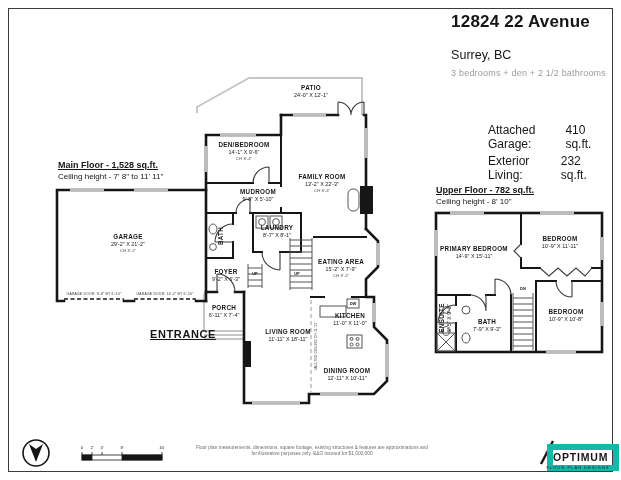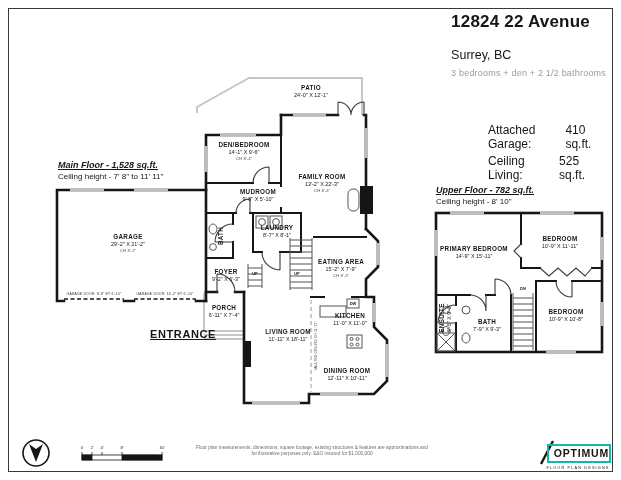--- a/index.html
+++ b/index.html
@@ -14,40 +14,40 @@
   .city{font-size:12.5px;font-weight:400;margin-top:16px;}
   .summary{font-size:9px;color:#9b9b9b;margin-top:6px;letter-spacing:.2px;}
   .areas{position:absolute;right:15px;top:70px;width:118px;font-size:8.5px;}
   .arow{display:flex;justify-content:space-between;padding:1.5px 0;}
   .arow.sum{border-bottom:1px solid #2a2a2a;}
   .arow.total{font-weight:700;padding-top:2.5px;}
   .areas2{position:absolute;right:15px;top:121px;width:118px;font-size:12px;}
 
   
   .fl-head{position:absolute;white-space:nowrap;}
-  .fl-head .h1{font-size:9px;font-weight:700;text-decoration:underline;font-style:italic;}
+  .fl-head .h1{font-size:9px;font-weight:700;text-decoration:underline;}
   .fl-head .h2{font-size:8px;margin-top:2px;}
 
   
   .rl{position:absolute;text-align:center;transform:translateX(-50%);white-space:nowrap;line-height:1.25;}
   .rl.vert{transform:translate(-50%,-50%) rotate(-90deg);}
   .rn{font-size:6.3px;font-weight:700;letter-spacing:.3px;display:block;}
   .rd{font-size:5.4px;display:block;margin-top:.5px;}
   .rc{font-size:4.4px;color:#555;display:block;}
   .mk{position:absolute;font-size:4px;font-weight:700;transform:translateX(-50%);}
   .entrance{position:absolute;transform:translateX(-50%);font-size:11px;font-weight:700;
             letter-spacing:.6px;text-decoration:underline;}
   .gdoor{position:absolute;transform:translateX(-50%);font-size:3.4px;color:#333;letter-spacing:.2px;}
   .vault{position:absolute;transform:translate(-50%,-50%) rotate(-90deg);font-size:3.6px;color:#444;white-space:nowrap;}
 
   
   .scale-lbl{position:absolute;transform:translateX(-50%);font-size:4.2px;color:#222;}
   .disc{position:absolute;width:260px;left:182px;text-align:center;font-size:4.8px;color:#6e6e6e;line-height:1.3;}
-  .logo-box{position:absolute;left:547px;top:444px;width:60px;height:15px;border:2px solid #14b8a6;
-            font-size:10.5px;font-weight:700;letter-spacing:.8px;text-align:right;line-height:15px;}
+  .logo-box{position:absolute;left:547px;top:444px;width:60px;height:15px;border:6px solid #14b8a6;
+            font-size:10.5px;font-weight:700;letter-spacing:.8px;text-align:left;line-height:15px;}
   .logo-sub{position:absolute;left:543px;top:465px;width:70px;text-align:center;
             font-size:3.9px;letter-spacing:1.1px;color:#222;}
 </style>
 </head>
 <body>
 
 <div class="page">
   <div class="frame"></div>
 
   <svg class="plan" width="621" height="480" viewBox="0 0 621 480">
@@ -173,22 +173,22 @@
     <div class="addr">12824 22 Avenue</div>
     <div class="city">Surrey, BC</div>
     <div class="summary">3 bedrooms + den + 2 1/2 bathrooms</div>
   </div>
   <div class="areas2">
     <div class="arow">
       <span>Attached Garage:</span>
       <span>410 sq.ft.</span>
     </div>
     <div class="arow">
-      <span>Ceiling Living:</span>
-      <span>525 sq.ft.</span>
+      <span>Exterior Living:</span>
+      <span>232 sq.ft.</span>
     </div>
   </div>
 
   <div class="fl-head" style="left:58px;top:160px;">
     <div class="h1">Main Floor - 1,528 sq.ft.</div>
     <div class="h2">Ceiling height - 7' 8" to 11' 11"</div>
   </div>
   <div class="fl-head" style="left:436px;top:185px;">
     <div class="h1">Upper Floor - 782 sq.ft.</div>
     <div class="h2">Ceiling height - 8' 10"</div>

